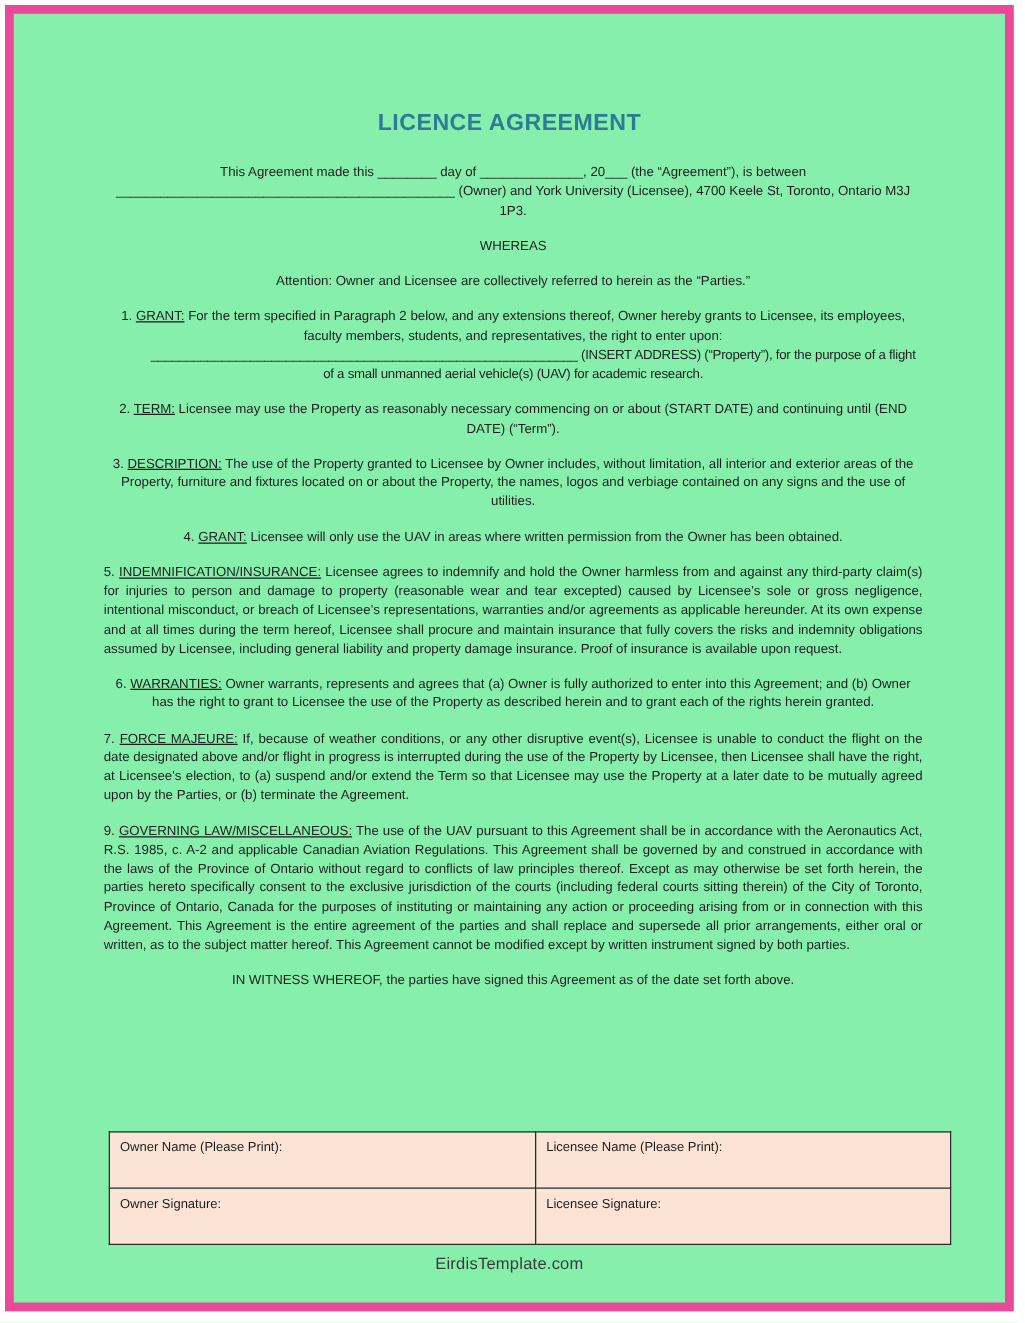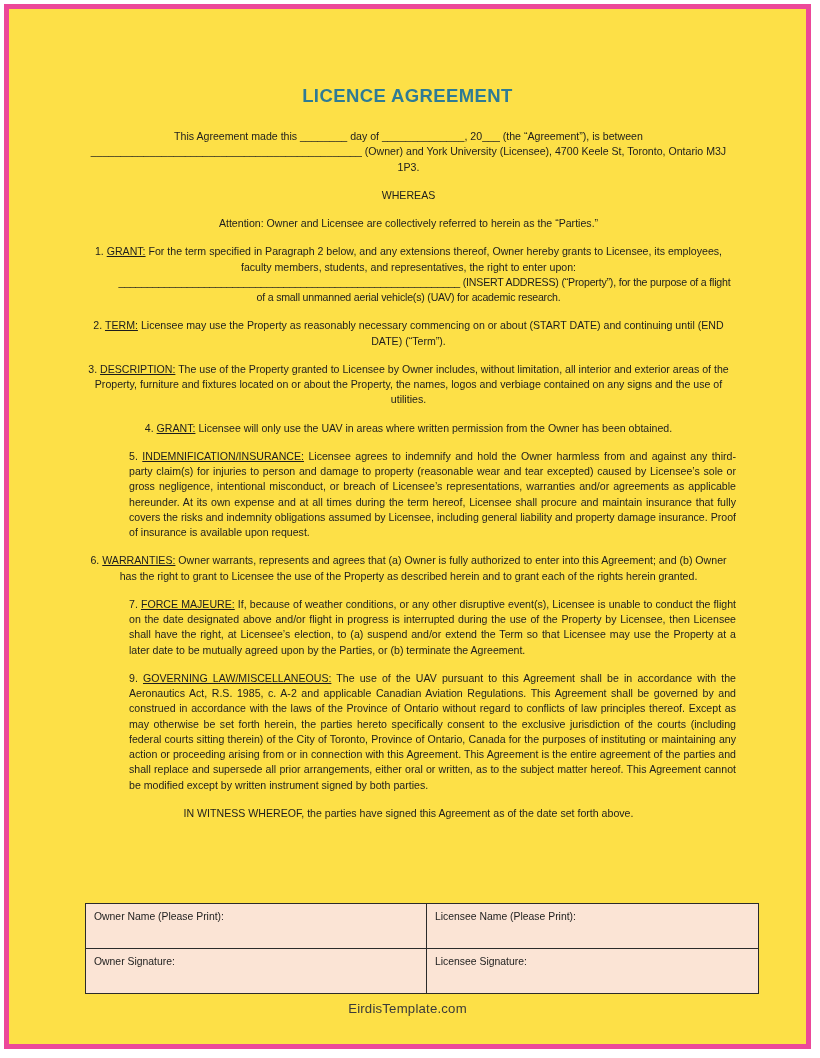--- a/index.html
+++ b/index.html
@@ -13,23 +13,23 @@
     font-family: "Liberation Sans", sans-serif;
     position: relative;
     overflow: hidden;
   }
   #page-frame {
     position: absolute;
     left: 4px;
     top: 4px;
     width: 807px;
     height: 1045px;
-    border: 5px solid #ec4899;
+    border: 7px solid #ec4899;
     box-sizing: border-box;
-    background: #fde047;
+    background: #86efac;
   }
   #doc {
     position: absolute;
     left: 0;
     top: 0;
     right: 0;
     bottom: 0;
     padding: 0;
   }
   .doc-title {
@@ -49,21 +49,20 @@
   }
   p.para {
     margin: 0 0 13px 0;
     font-size: 10.6px;
     line-height: 1.44;
     color: #1d1d1d;
     text-align: center;
   }
   p.just {
     text-align: justify;
-    margin-left: 48px;
   }
   .u {
     text-decoration: underline;
   }
   .blank-long {
     letter-spacing: -0.2px;
     margin-left: 32px;
   }
   .sig-table {
     position: absolute;

